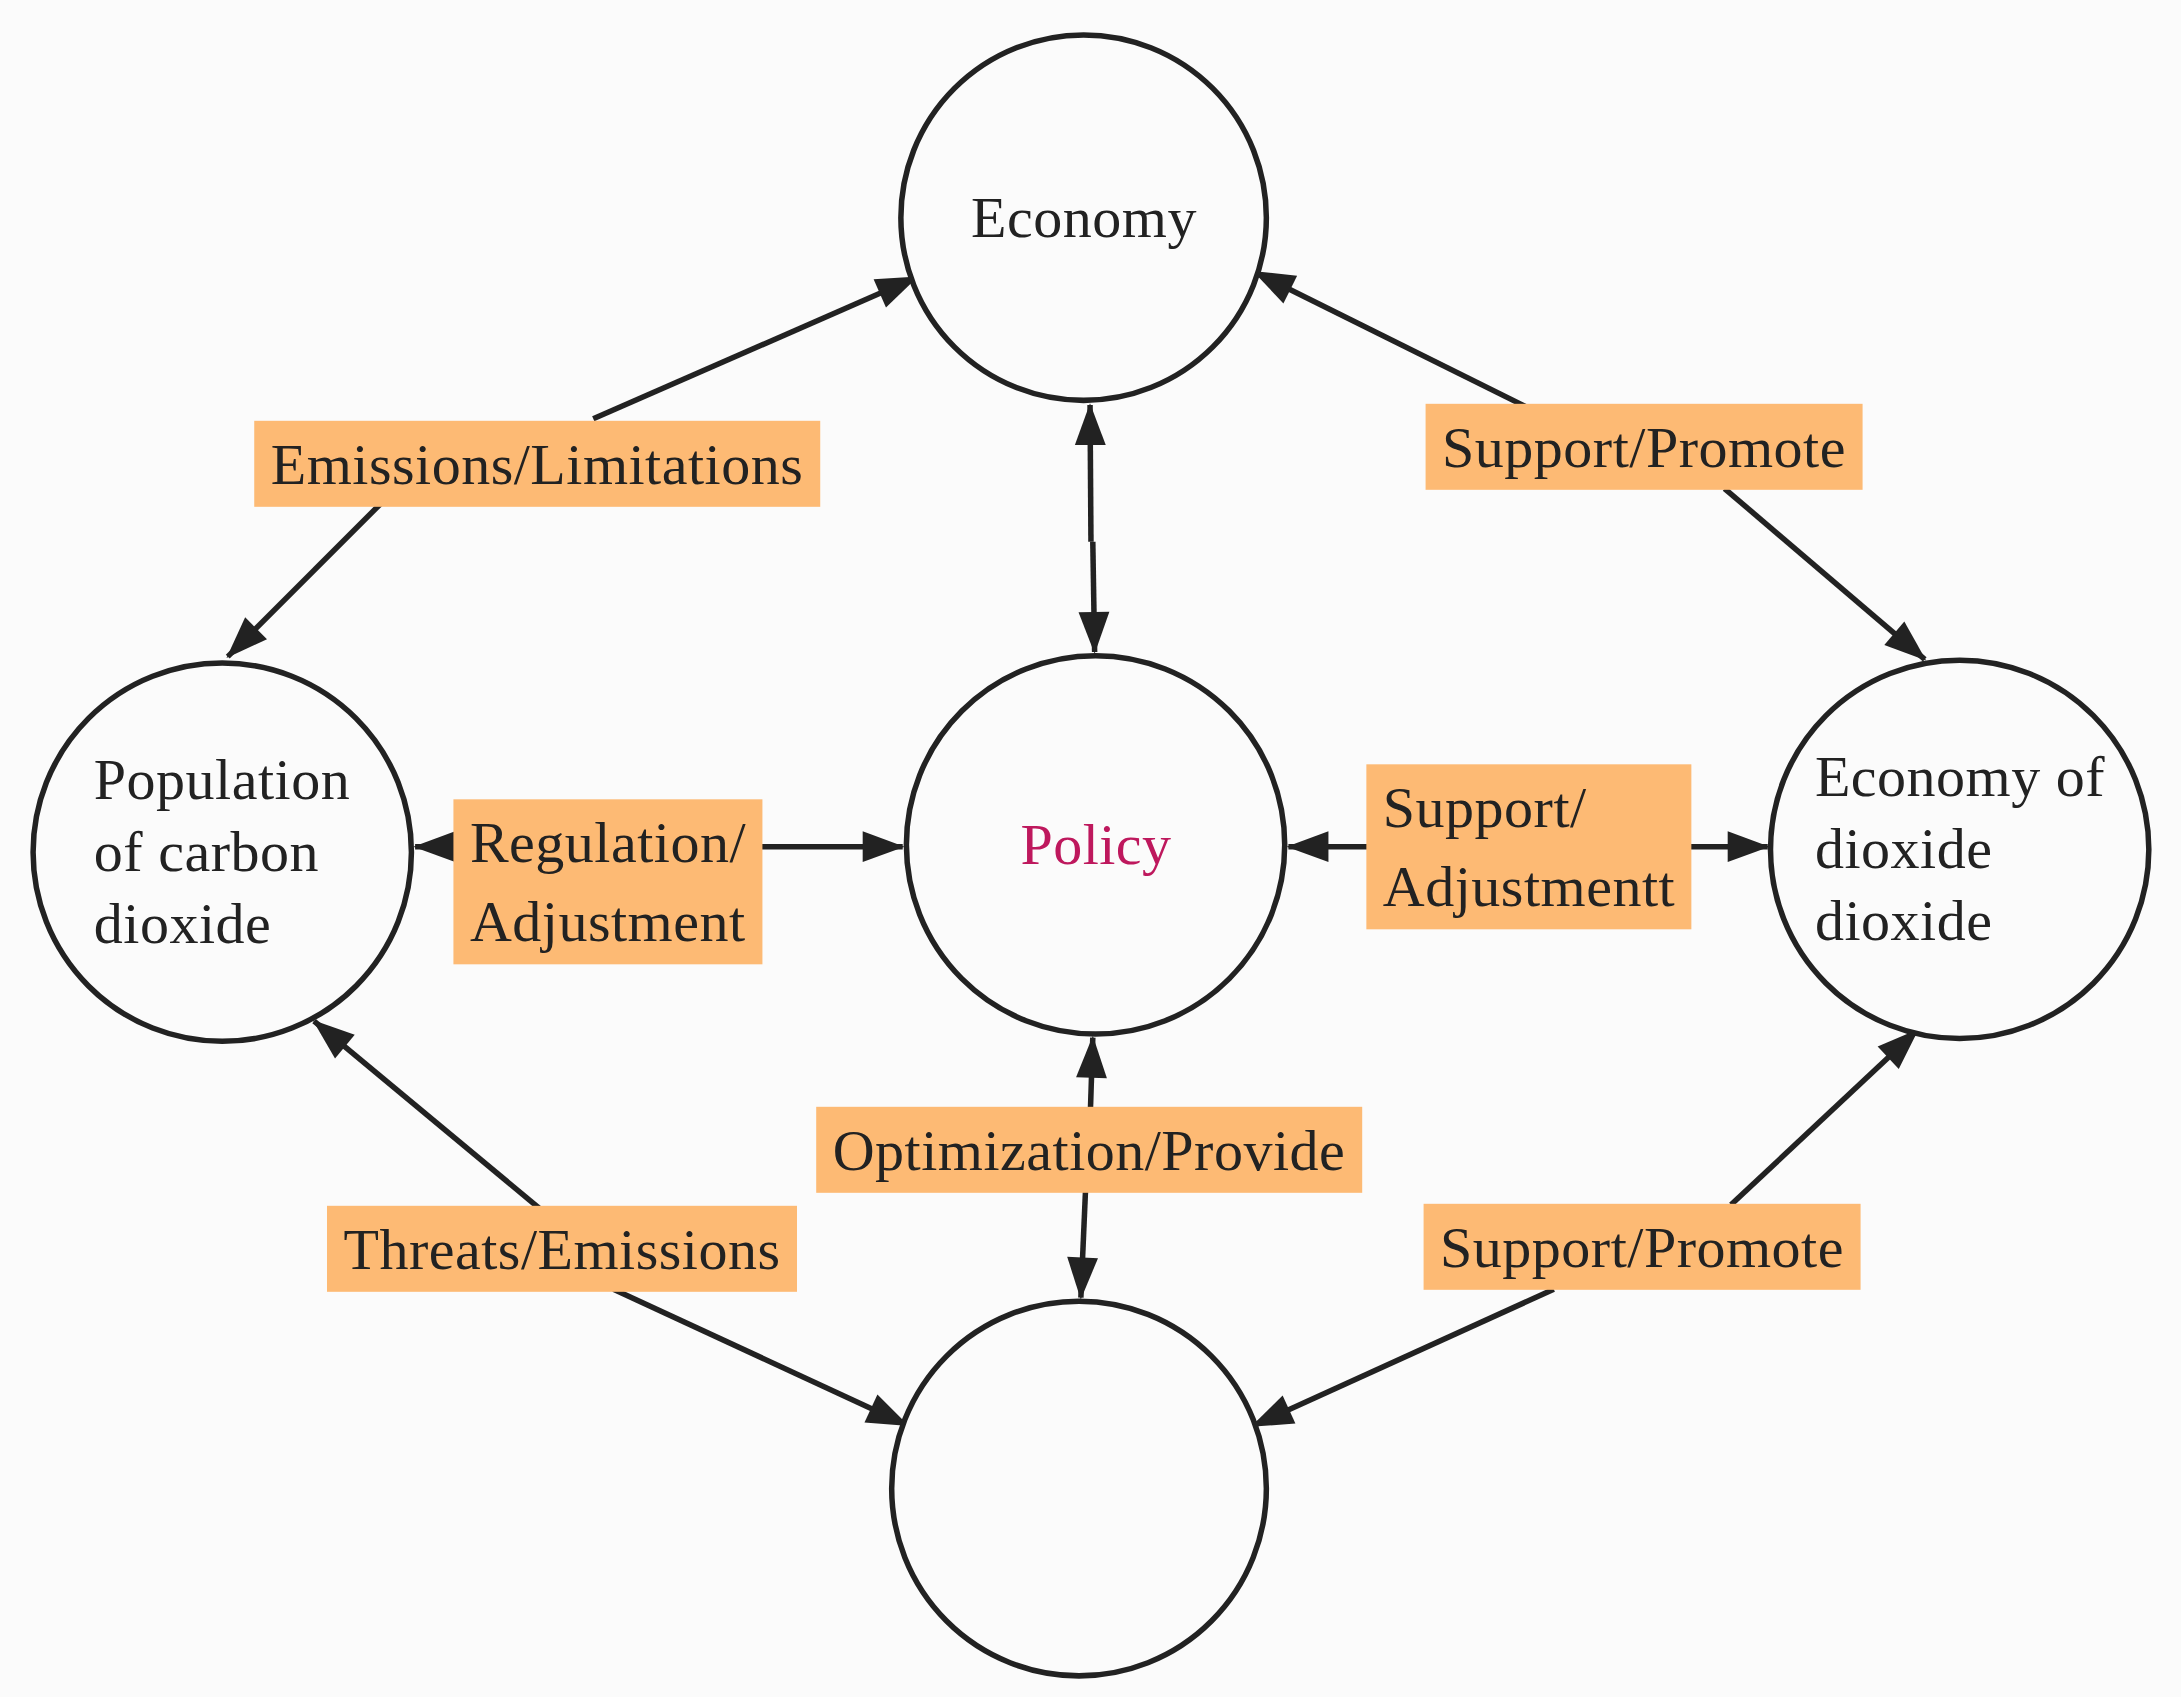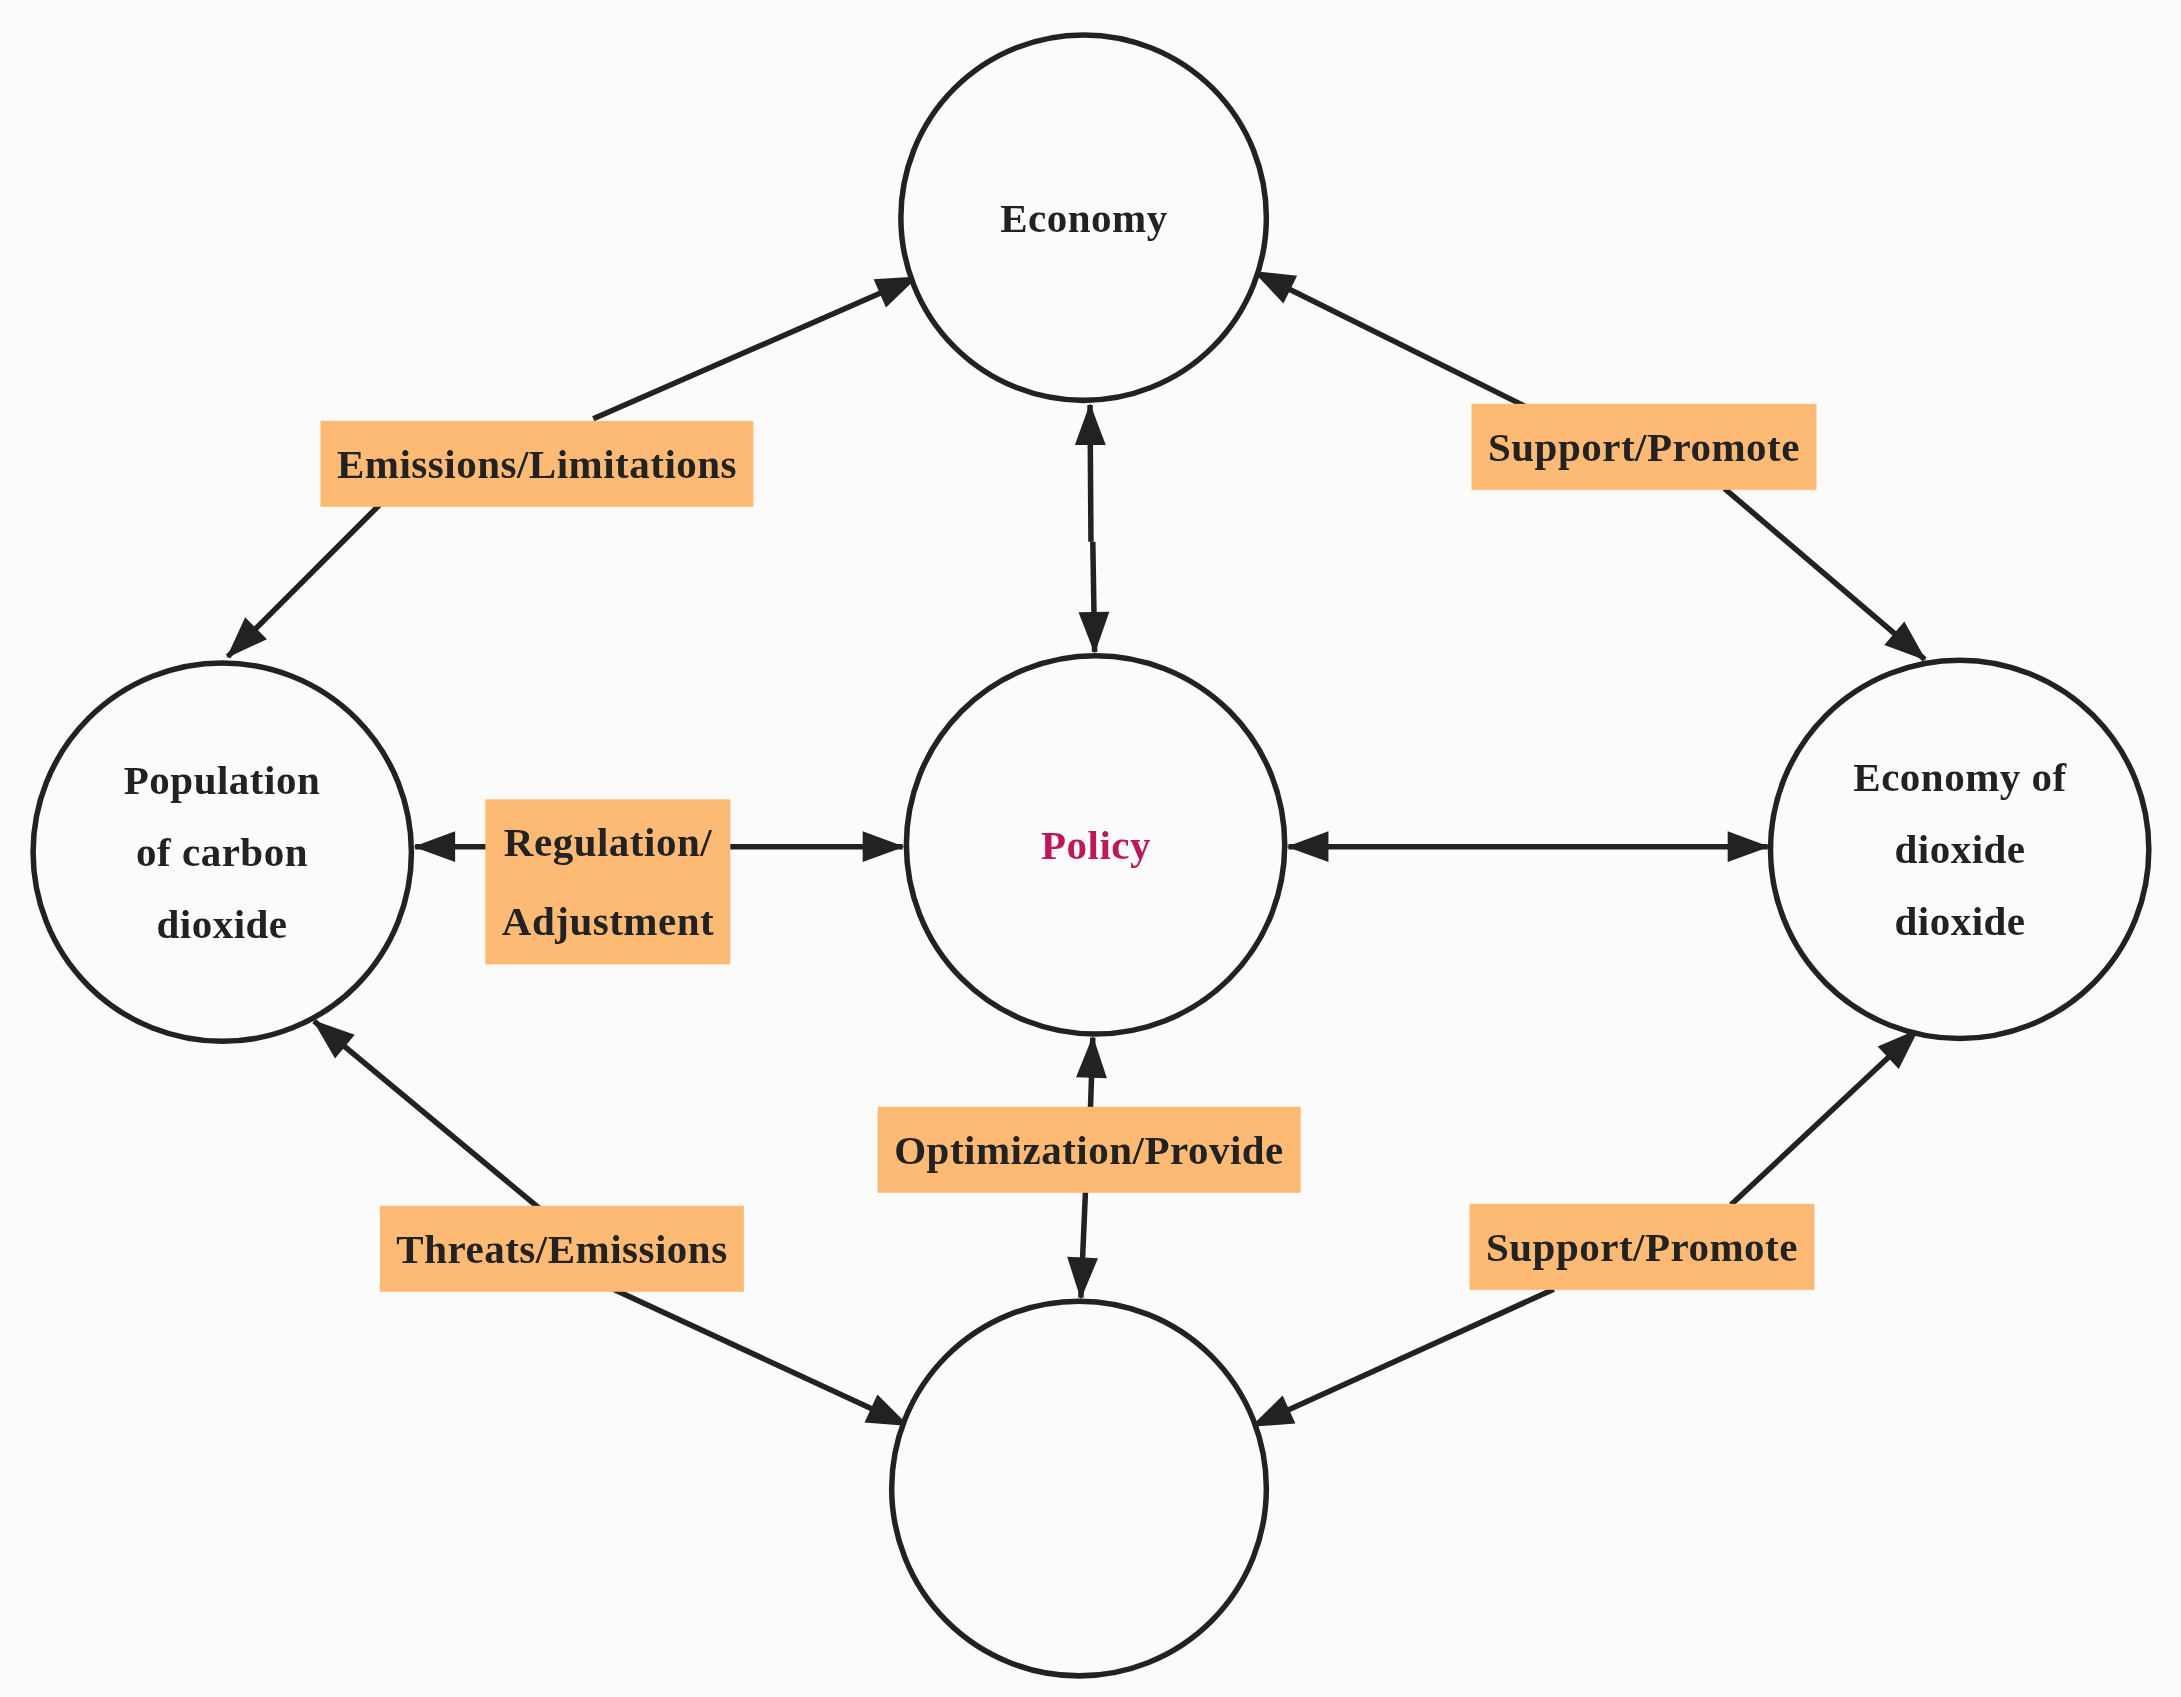--- a/index.html
+++ b/index.html
@@ -18,23 +18,23 @@
     overflow: hidden;
   }
   .canvas svg {
     position: absolute;
     left: 0;
     top: 0;
   }
   .node-label, .edge-label {
     position: absolute;
     transform: translate(-50%, -50%);
-    font-weight: bold;
-    font-size: 41px;
-    text-align: center;
+    font-weight: normal;
+    font-size: 58px;
+    text-align: left;
     white-space: nowrap;
     letter-spacing: 0.5px;
   }
   .node-label {
     line-height: 72px;
   }
   .edge-label {
     line-height: 79px;
     background: #fdba74;
     padding: 3.7px 16.5px;
@@ -91,20 +91,24 @@
     <div class="edge-label" style="left: 537px; top: 464px; color: rgb(34, 34, 34);">
       <div>Emissions/Limitations</div>
     </div>
     <div class="edge-label" style="left: 1644px; top: 447px; color: rgb(34, 34, 34);">
       <div>Support/Promote</div>
     </div>
     <div class="edge-label" style="left: 608px; top: 882px; color: rgb(34, 34, 34);">
       <div>Regulation/</div>
       <div>Adjustment</div>
     </div>
+    <div class="edge-label" style="left: 1529px; top: 847px; color: rgb(34, 34, 34);">
+      <div>Support/</div>
+      <div>Adjustmentt</div>
+    </div>
     <div class="edge-label" style="left: 1089px; top: 1150px; color: rgb(34, 34, 34);">
       <div>Optimization/Provide</div>
     </div>
     <div class="edge-label" style="left: 562px; top: 1249px; color: rgb(34, 34, 34);">
       <div>Threats/Emissions</div>
     </div>
     <div class="edge-label" style="left: 1642px; top: 1247px; color: rgb(34, 34, 34);">
       <div>Support/Promote</div>
     </div>
   </div>

